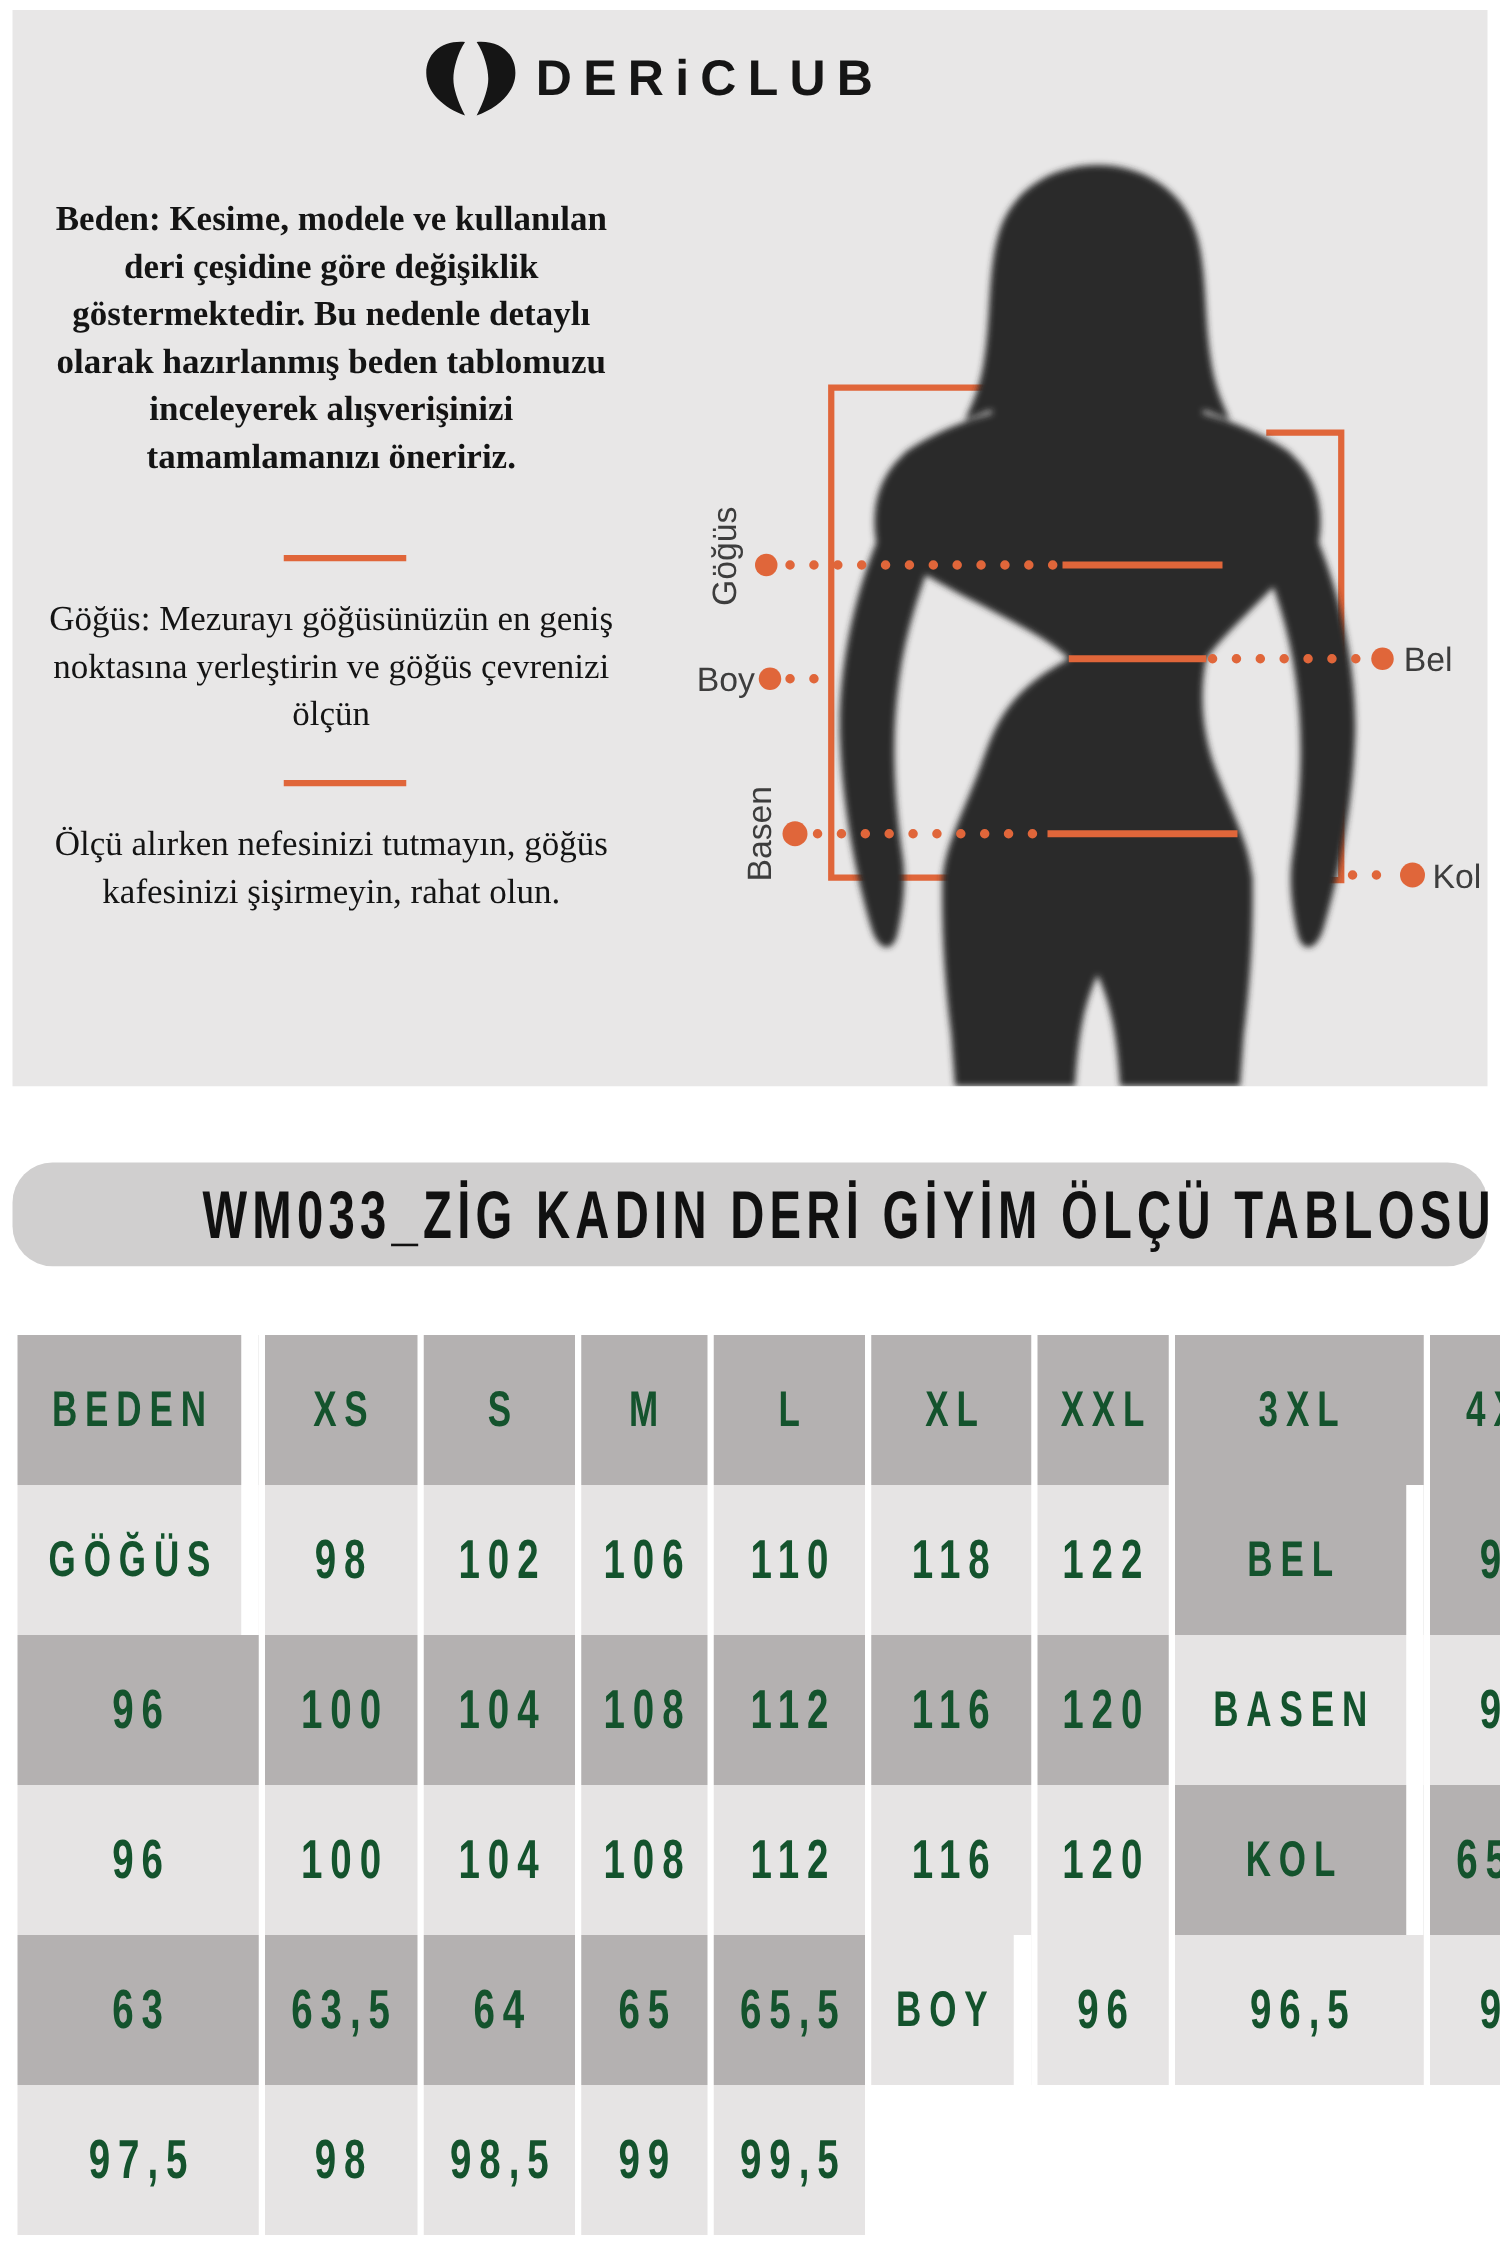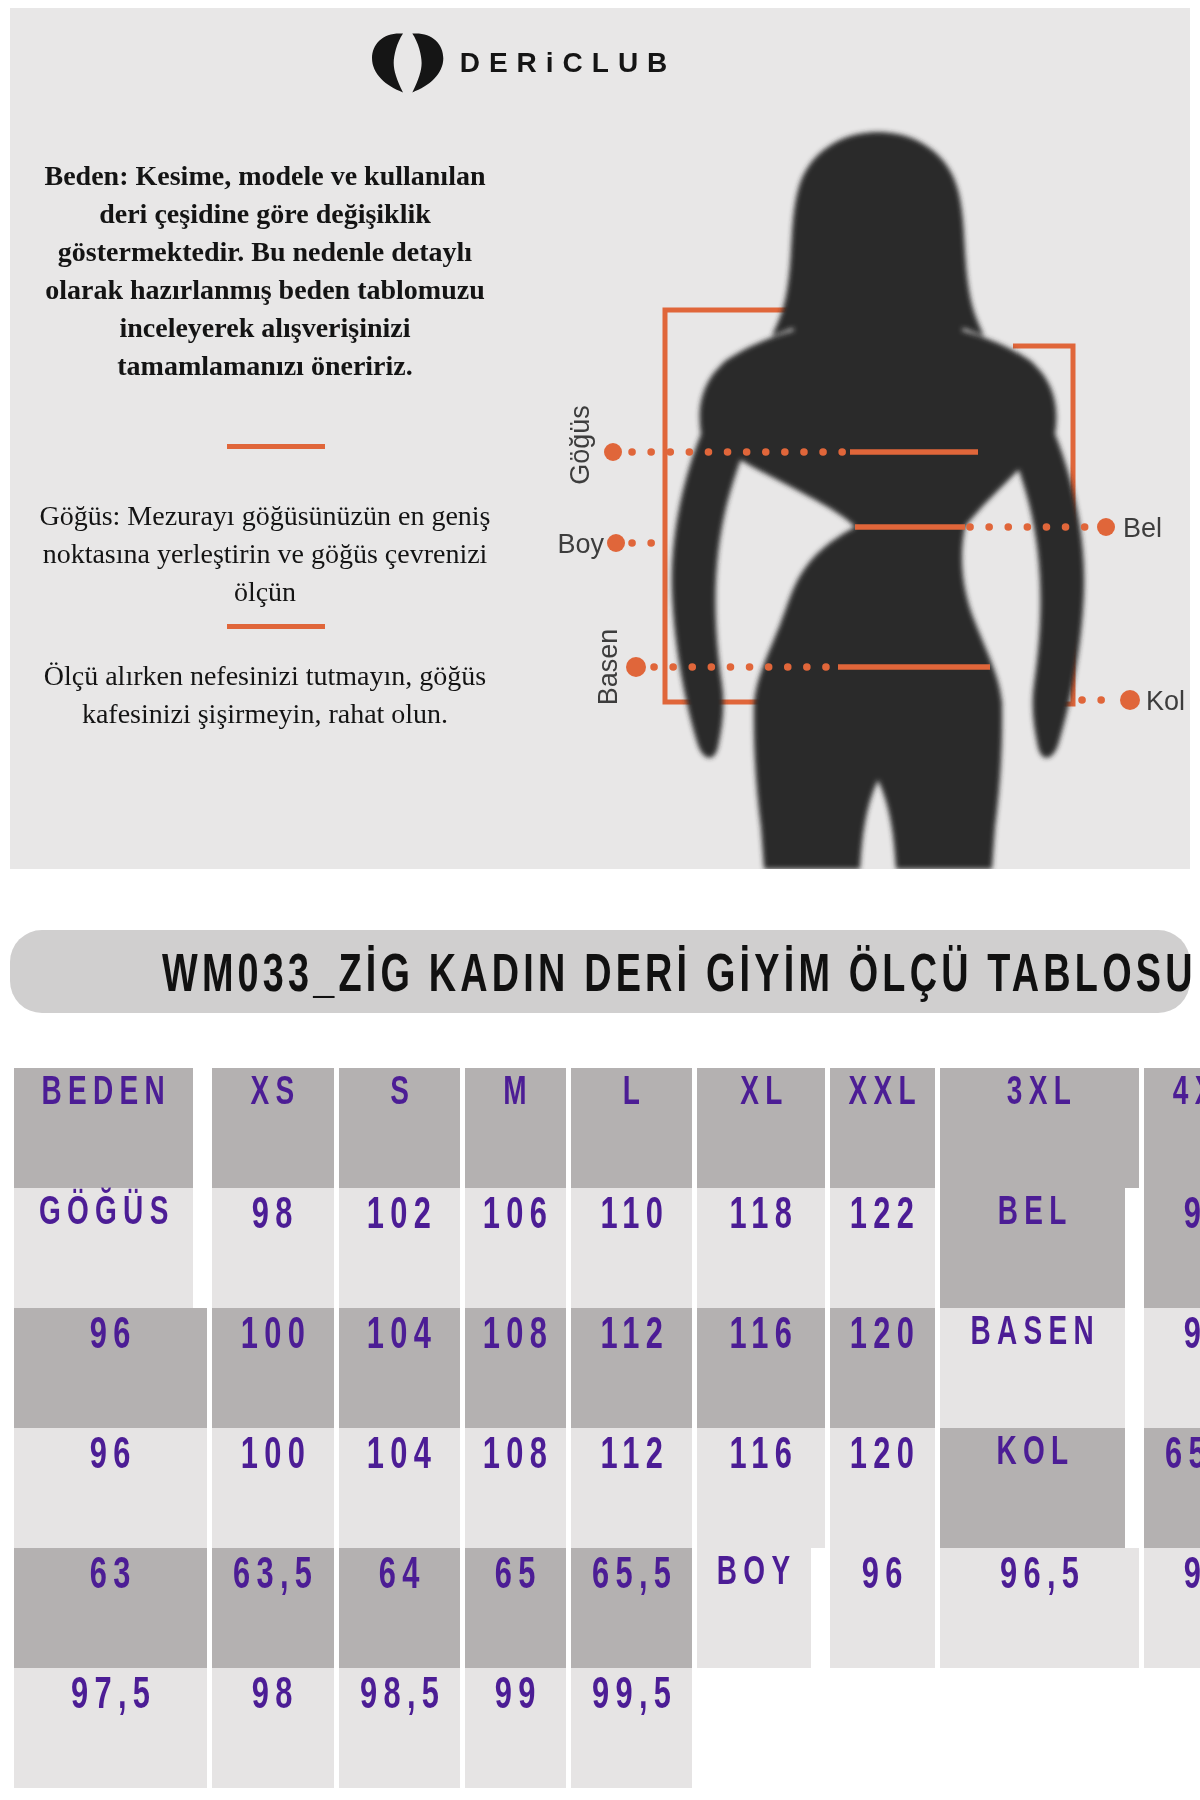--- a/index.html
+++ b/index.html
@@ -10,30 +10,30 @@
   
   .panel{
     position:absolute;left:10px;top:8px;width:1180px;height:861px;
     background:#e8e7e7;
   }
   .logo-row{
     position:absolute;top:24px;left:512px;transform:translateX(-50%);
     display:flex;align-items:center;gap:12px;
   }
   .logo-text{
-    font-weight:bold;font-size:28px;color:#151515;letter-spacing:9px;
+    font-weight:bold;font-size:40px;color:#151515;letter-spacing:9px;
     font-family:"Liberation Sans",sans-serif;
   }
   .intro{
     position:absolute;left:20px;top:0;width:470px;
     font-family:"Liberation Serif","DejaVu Serif",serif;
     color:#141414;text-align:center;font-size:28px;line-height:38px;
   }
   .p1{position:absolute;top:149px;left:0;width:470px;font-weight:bold;}
-  .p2{position:absolute;top:469px;left:0;width:470px;margin-top:20px;}
+  .p2{position:absolute;top:469px;left:0;width:470px;}
   .p3{position:absolute;top:649px;left:0;width:470px;}
   .divider{
     position:absolute;left:217px;width:98px;height:5px;background:#e0663a;
   }
   .d1{top:436px;}
   .d2{top:616px;}
   .figure-svg{position:absolute;left:0;top:0;width:1180px;height:861px;}
   .figure-svg text{
     font-family:"Liberation Sans",sans-serif;font-size:27px;fill:#3d3d3d;
   }
@@ -47,22 +47,22 @@
     transform-origin:left center;letter-spacing:6px;
   }
   .cond{display:inline-block;transform:scaleX(0.70);white-space:nowrap;}
   
   .size-grid{
     position:absolute;left:14px;top:1068px;width:1176px;
     display:grid;grid-template-columns:193px repeat(8,1fr);
     grid-auto-rows:120px;column-gap:5px;
   }
   .cell{
-    display:flex;align-items:flex-start;justify-content:center;
-    font-weight:bold;color:#4c1d95;font-size:44px;
+    display:flex;align-items:center;justify-content:center;
+    font-weight:bold;color:#14532d;font-size:44px;
   }
   .cell .cond{letter-spacing:9px;transform:scaleX(0.70) translateX(4px);}
   .cell.firstcol{border-right:14px solid #ffffff;font-size:40px;}
   .cell.hdr{font-size:40px;}
   .dark{background:#b4b1b1;}
   .light{background:#e6e4e4;}
 </style>
 </head>
 <body>
 

